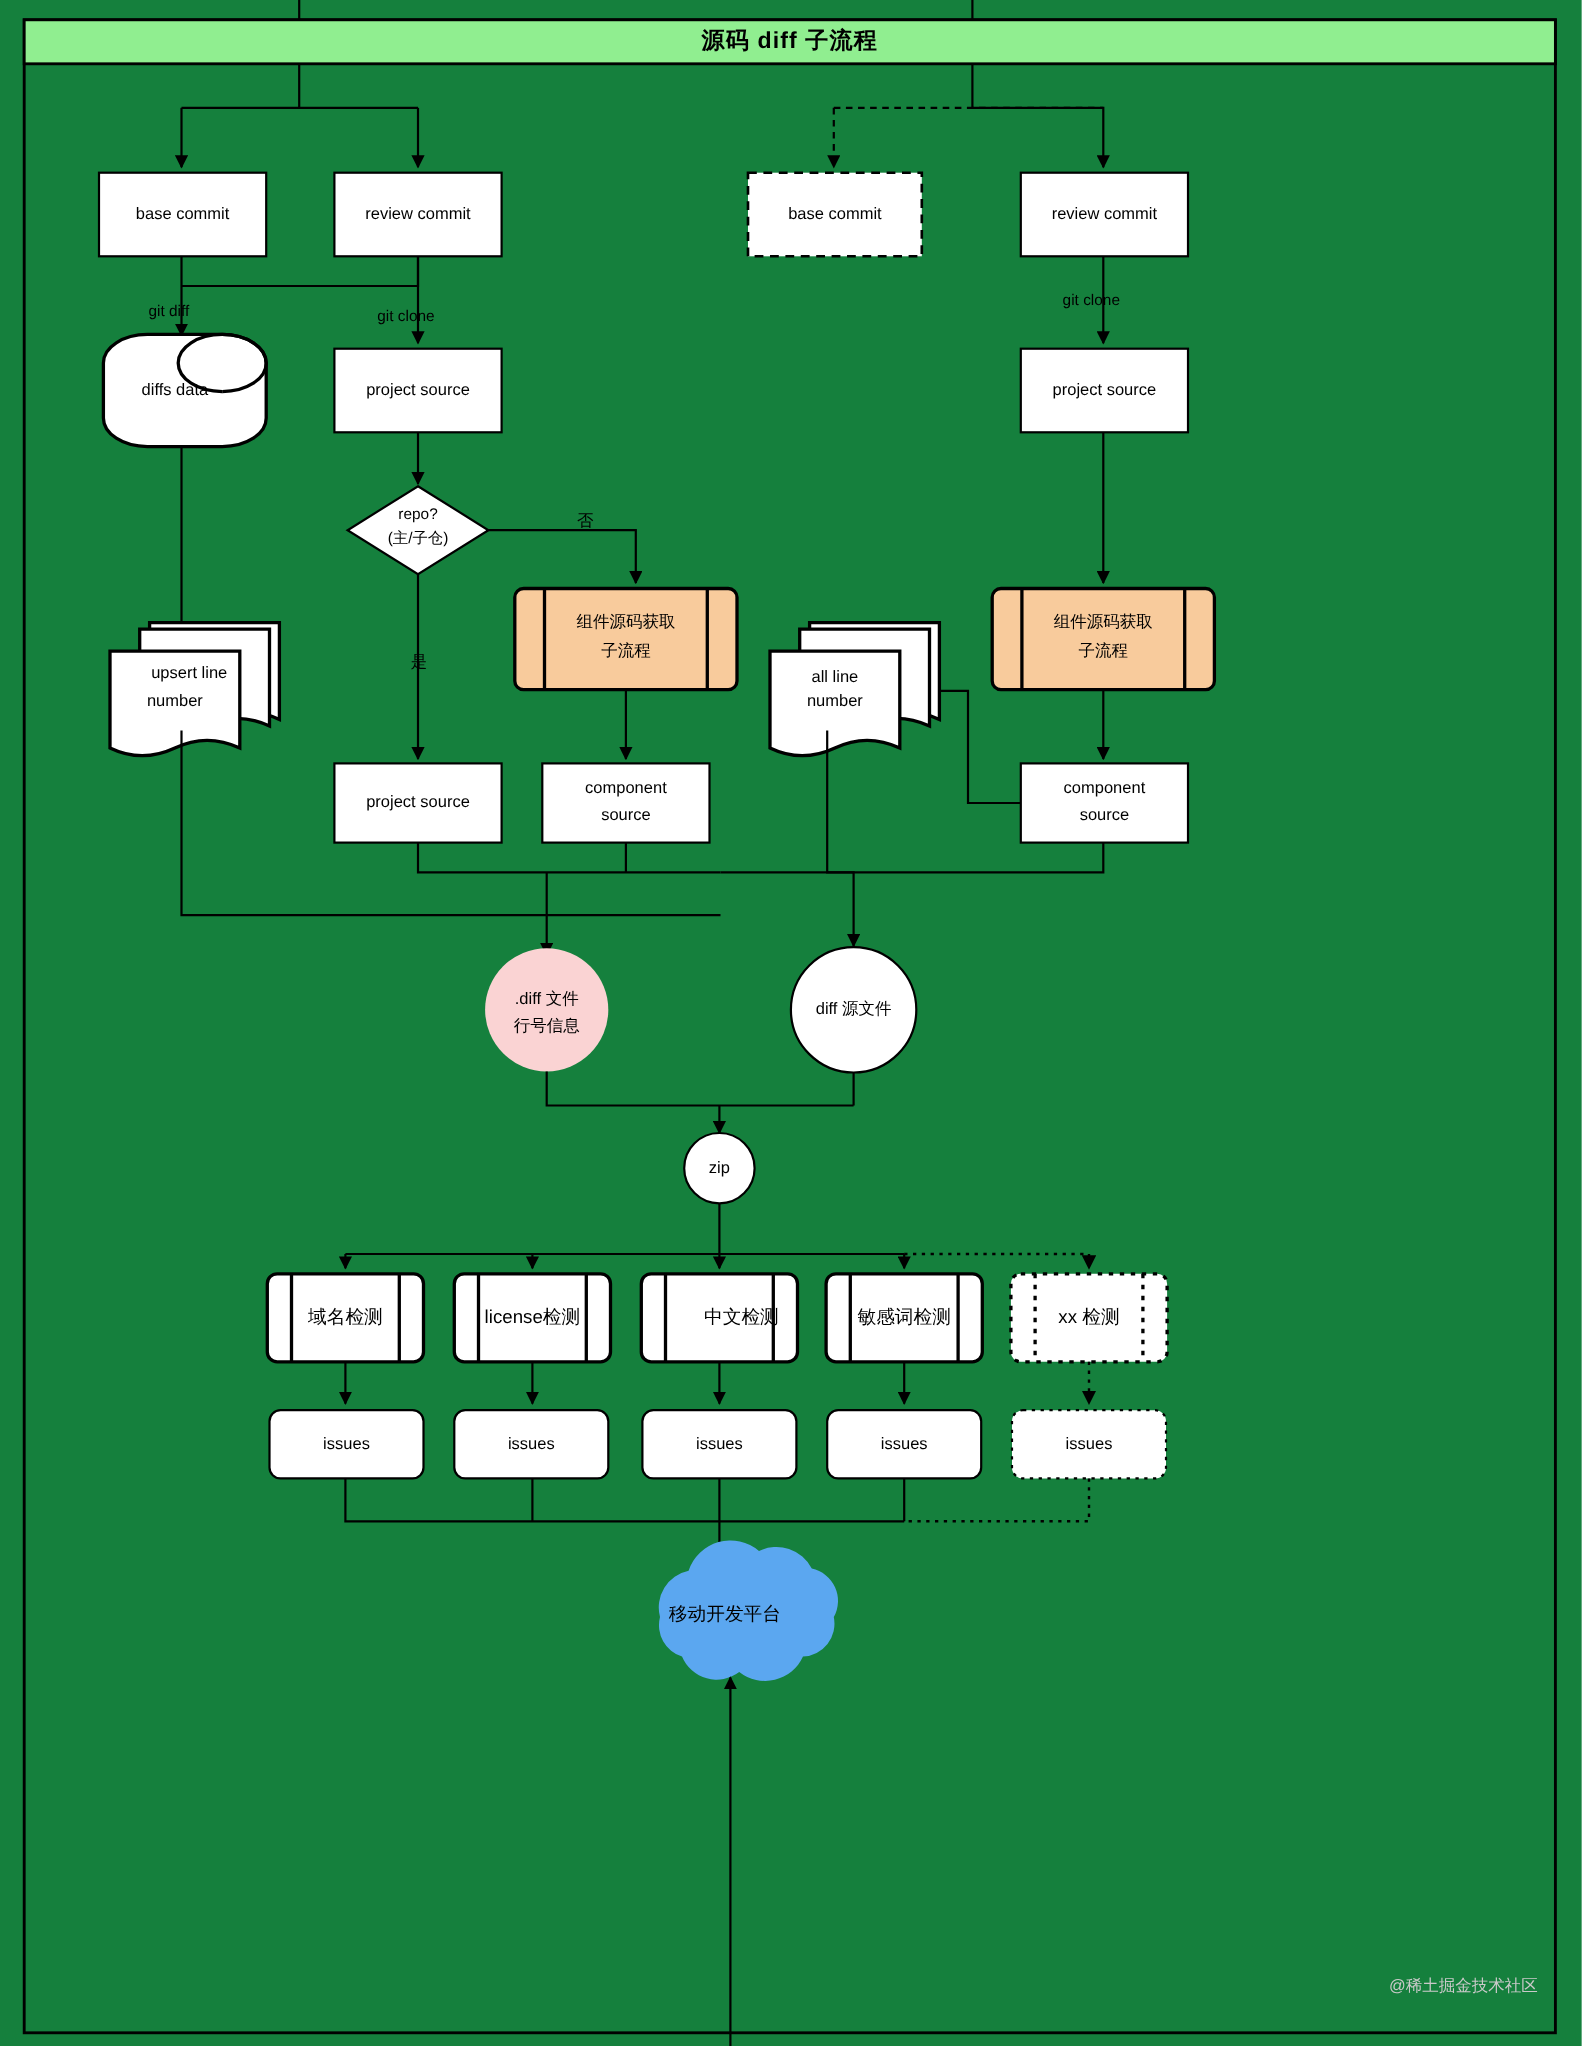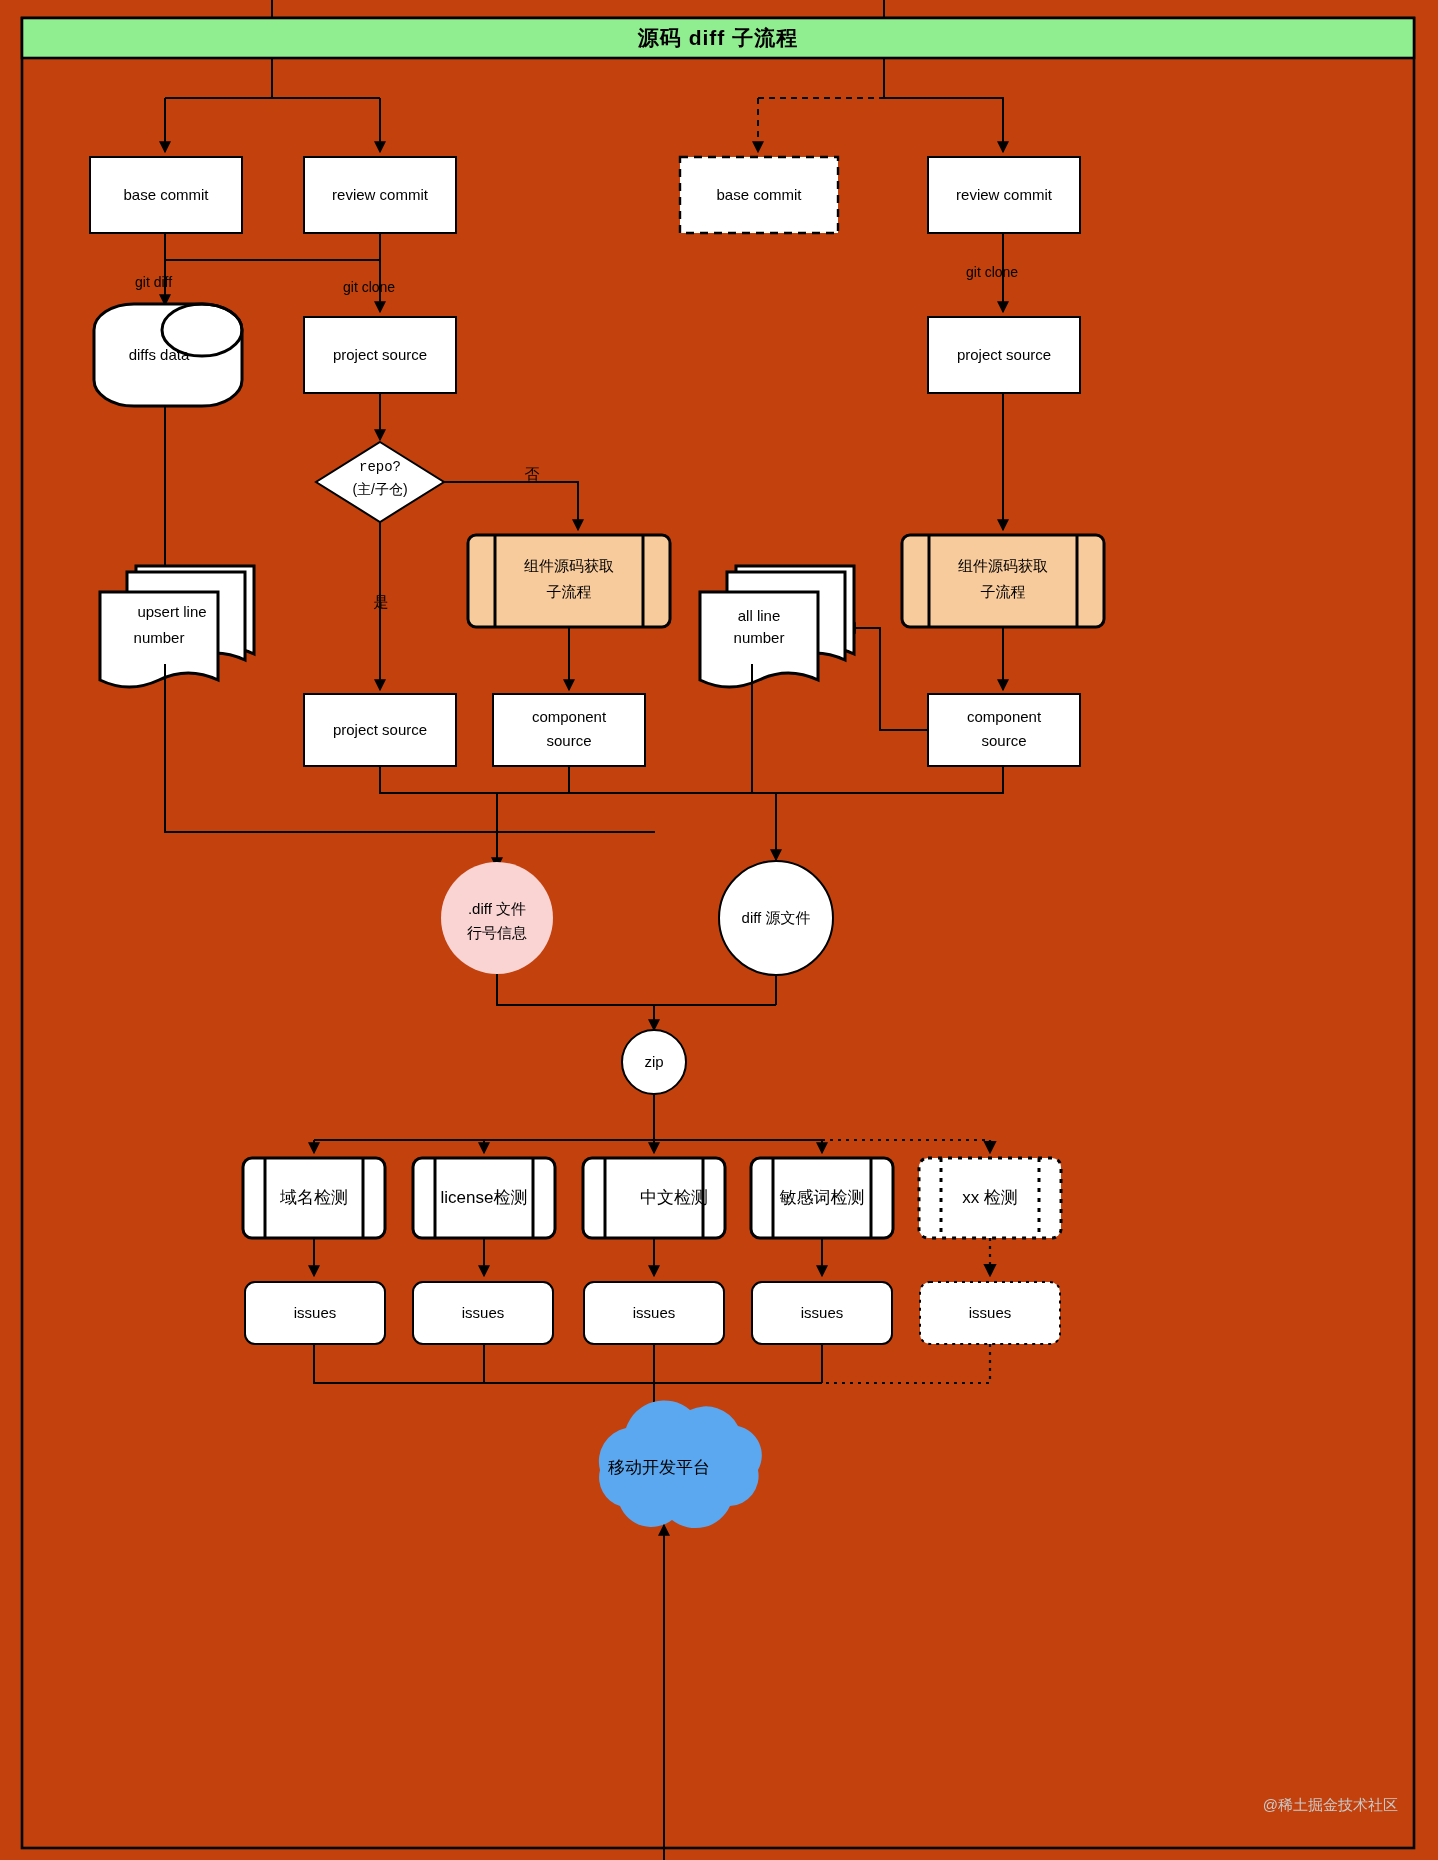--- a/index.html
+++ b/index.html
@@ -1,17 +1,17 @@
 <!DOCTYPE html>
 <html><head>
 <meta charset="utf-8">
 <style>
   html,body{margin:0;padding:0;background:#ffffff;}
   body{font-family:"Liberation Sans","DejaVu Sans",sans-serif;}
-  #stage{position:relative;width:1438px;height:1860px;background:#c2410c;overflow:hidden;}
+  #stage{position:relative;width:1438px;height:1860px;background:#15803d;overflow:hidden;}
   #stage svg{position:absolute;left:0;top:0;}
   .lbl{position:absolute;display:flex;align-items:center;justify-content:center;
        text-align:center;line-height:1.25;color:#000;pointer-events:none;}
   .t15{font-size:15px;}
   .t14{font-size:14px;}
   .t16{font-size:17px;}
   .title{font-size:21px;font-weight:bold;letter-spacing:1px;}
   .wm{position:absolute;right:40px;top:1796px;font-size:15px;color:#c9c9c9;}
 </style>
 </head>
@@ -217,21 +217,21 @@
   <div class="lbl t15" style="left:928px;top:157px;width:152px;height:76px;">review commit</div>
 
   <div class="lbl t14" style="left:135px;top:272px;width:110px;height:22px;justify-content:flex-start;">git diff</div>
   <div class="lbl t14" style="left:343px;top:277px;width:110px;height:22px;justify-content:flex-start;">git clone</div>
   <div class="lbl t14" style="left:966px;top:262px;width:110px;height:22px;justify-content:flex-start;">git clone</div>
 
   <div class="lbl t15" style="left:94px;top:330px;width:130px;height:50px;">diffs data</div>
   <div class="lbl t15" style="left:304px;top:317px;width:152px;height:76px;">project source</div>
   <div class="lbl t15" style="left:928px;top:317px;width:152px;height:76px;">project source</div>
 
-  <div class="lbl t14" style="left:316px;top:458px;width:128px;height:20px;font-family:Liberation Mono, monospace;">repo?</div>
+  <div class="lbl t14" style="left:316px;top:458px;width:128px;height:20px;">repo?</div>
   <div class="lbl t14" style="left:316px;top:480px;width:128px;height:20px;">(主/子仓)</div>
 
   <div class="lbl t15" style="left:512px;top:464px;width:40px;height:20px;">否</div>
   <div class="lbl t15" style="left:361px;top:592px;width:40px;height:20px;">是</div>
 
   <div class="lbl t15" style="left:100px;top:602px;width:118px;height:20px;padding-left:13px;">upsert line</div>
   <div class="lbl t15" style="left:100px;top:628px;width:118px;height:20px;">number</div>
 
   <div class="lbl t15" style="left:700px;top:606px;width:118px;height:20px;text-align:center;">all line</div>
   <div class="lbl t15" style="left:700px;top:628px;width:118px;height:20px;">number</div>

